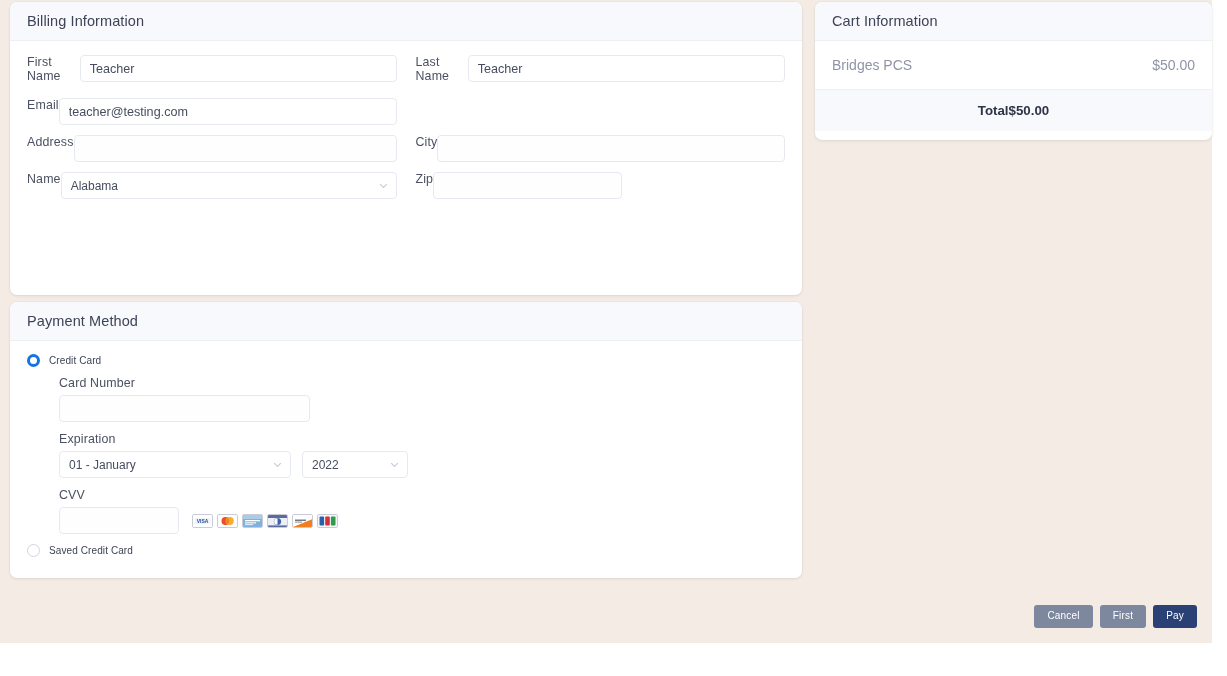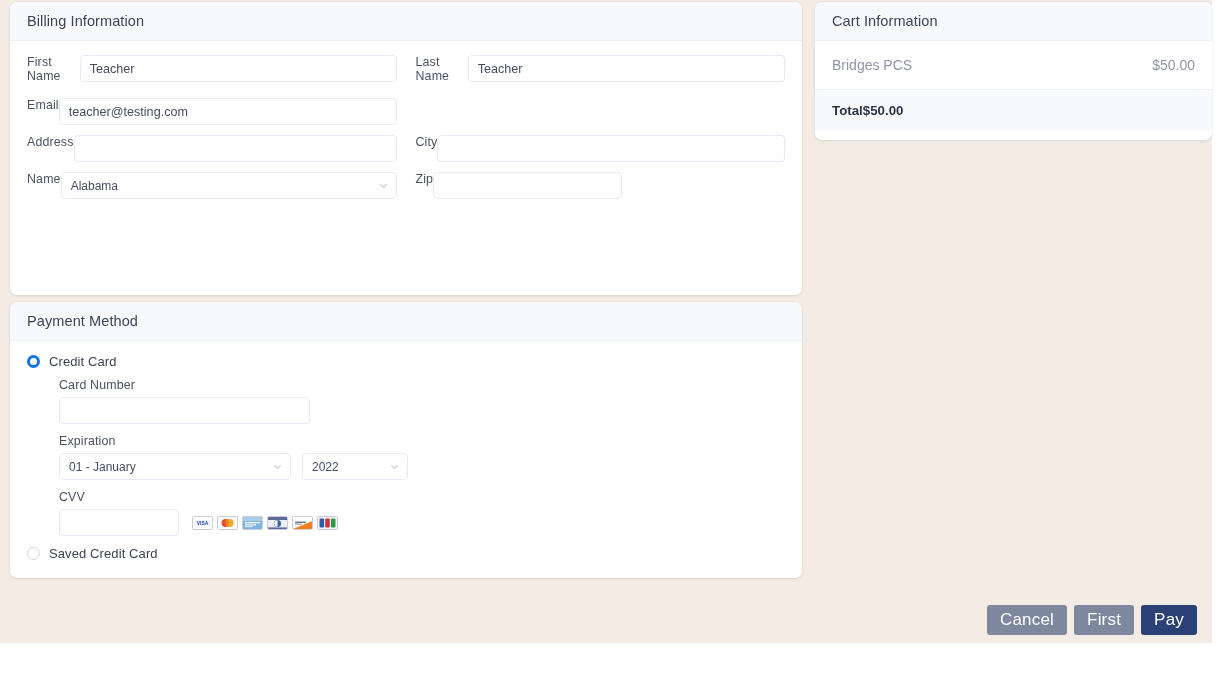--- a/index.html
+++ b/index.html
@@ -110,21 +110,21 @@
   }
   .radio.on {
     border: 3.5px solid #1374e6;
     background: #ffffff;
   }
   .radio.off {
     border: 1px solid #cfd4e2;
     background: #ffffff;
   }
   .radio-label {
-    font-size: 13px;
+    font-size: 10px;
     color: #3c4354;
     letter-spacing: .1px;
   }
   .pm-fields { padding-left: 32px; }
   .pm-field { margin-bottom: 10px; }
   .cardnum { width: 251px; height: 27px; }
   .exp-row { display: flex; gap: 11px; align-items: center; }
   .exp-month { width: 232px; }
   .exp-year { width: 106px; }
   .cvv-row { display: flex; align-items: center; gap: 13px; }
@@ -150,21 +150,21 @@
   .cart-line {
     display: flex;
     justify-content: space-between;
     align-items: center;
     padding: 16px 17px;
     font-size: 14px;
     color: #9094a6;
   }
   .cart-total {
     display: flex;
-    justify-content: flex-start;
+    justify-content: center;
     align-items: center;
     padding: 13px 17px;
     background: #f8f9fc;
     border-top: 1px solid #eef0f6;
     font-size: 13.3px;
     color: #2e3446;
     font-weight: bold;
   }
 
   
@@ -172,21 +172,21 @@
     position: absolute;
     right: 15px;
     top: 605px;
     display: flex;
     gap: 7px;
   }
   .btn {
     border: none;
     border-radius: 3px;
     font-family: "Liberation Sans", sans-serif;
-    font-size: 17px;
+    font-size: 10px;
     color: #ffffff;
     padding: 6px 13px 7px 13px;
     cursor: pointer;
     letter-spacing: .2px;
     line-height: 1;
   }
   .btn-secondary { background: #7d879e; }
   .btn-primary { background: #2b4175; }
 </style>
 </head>

